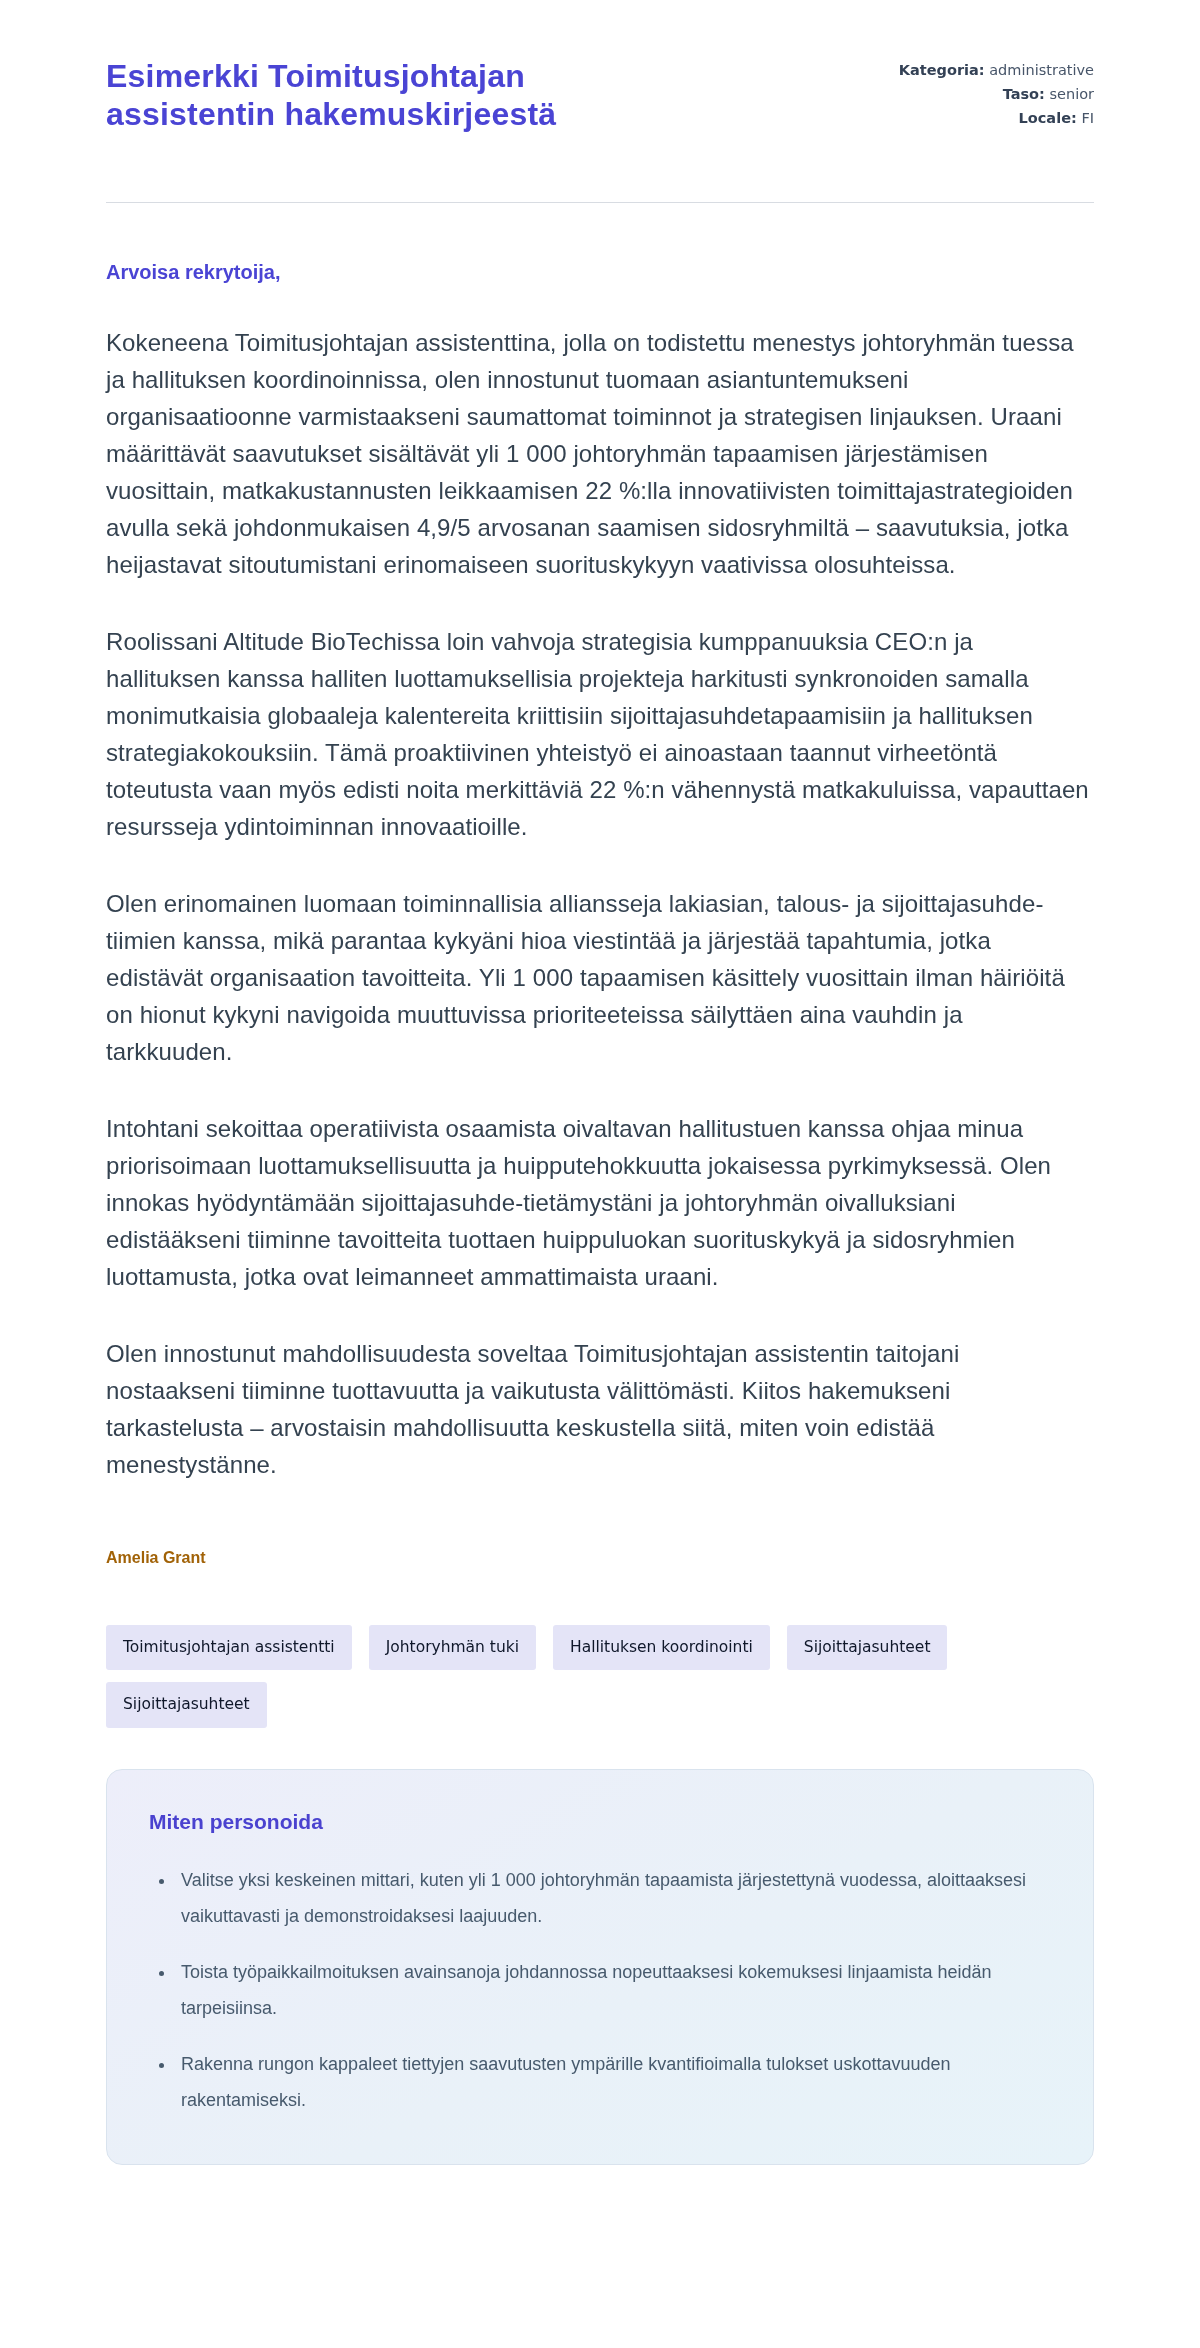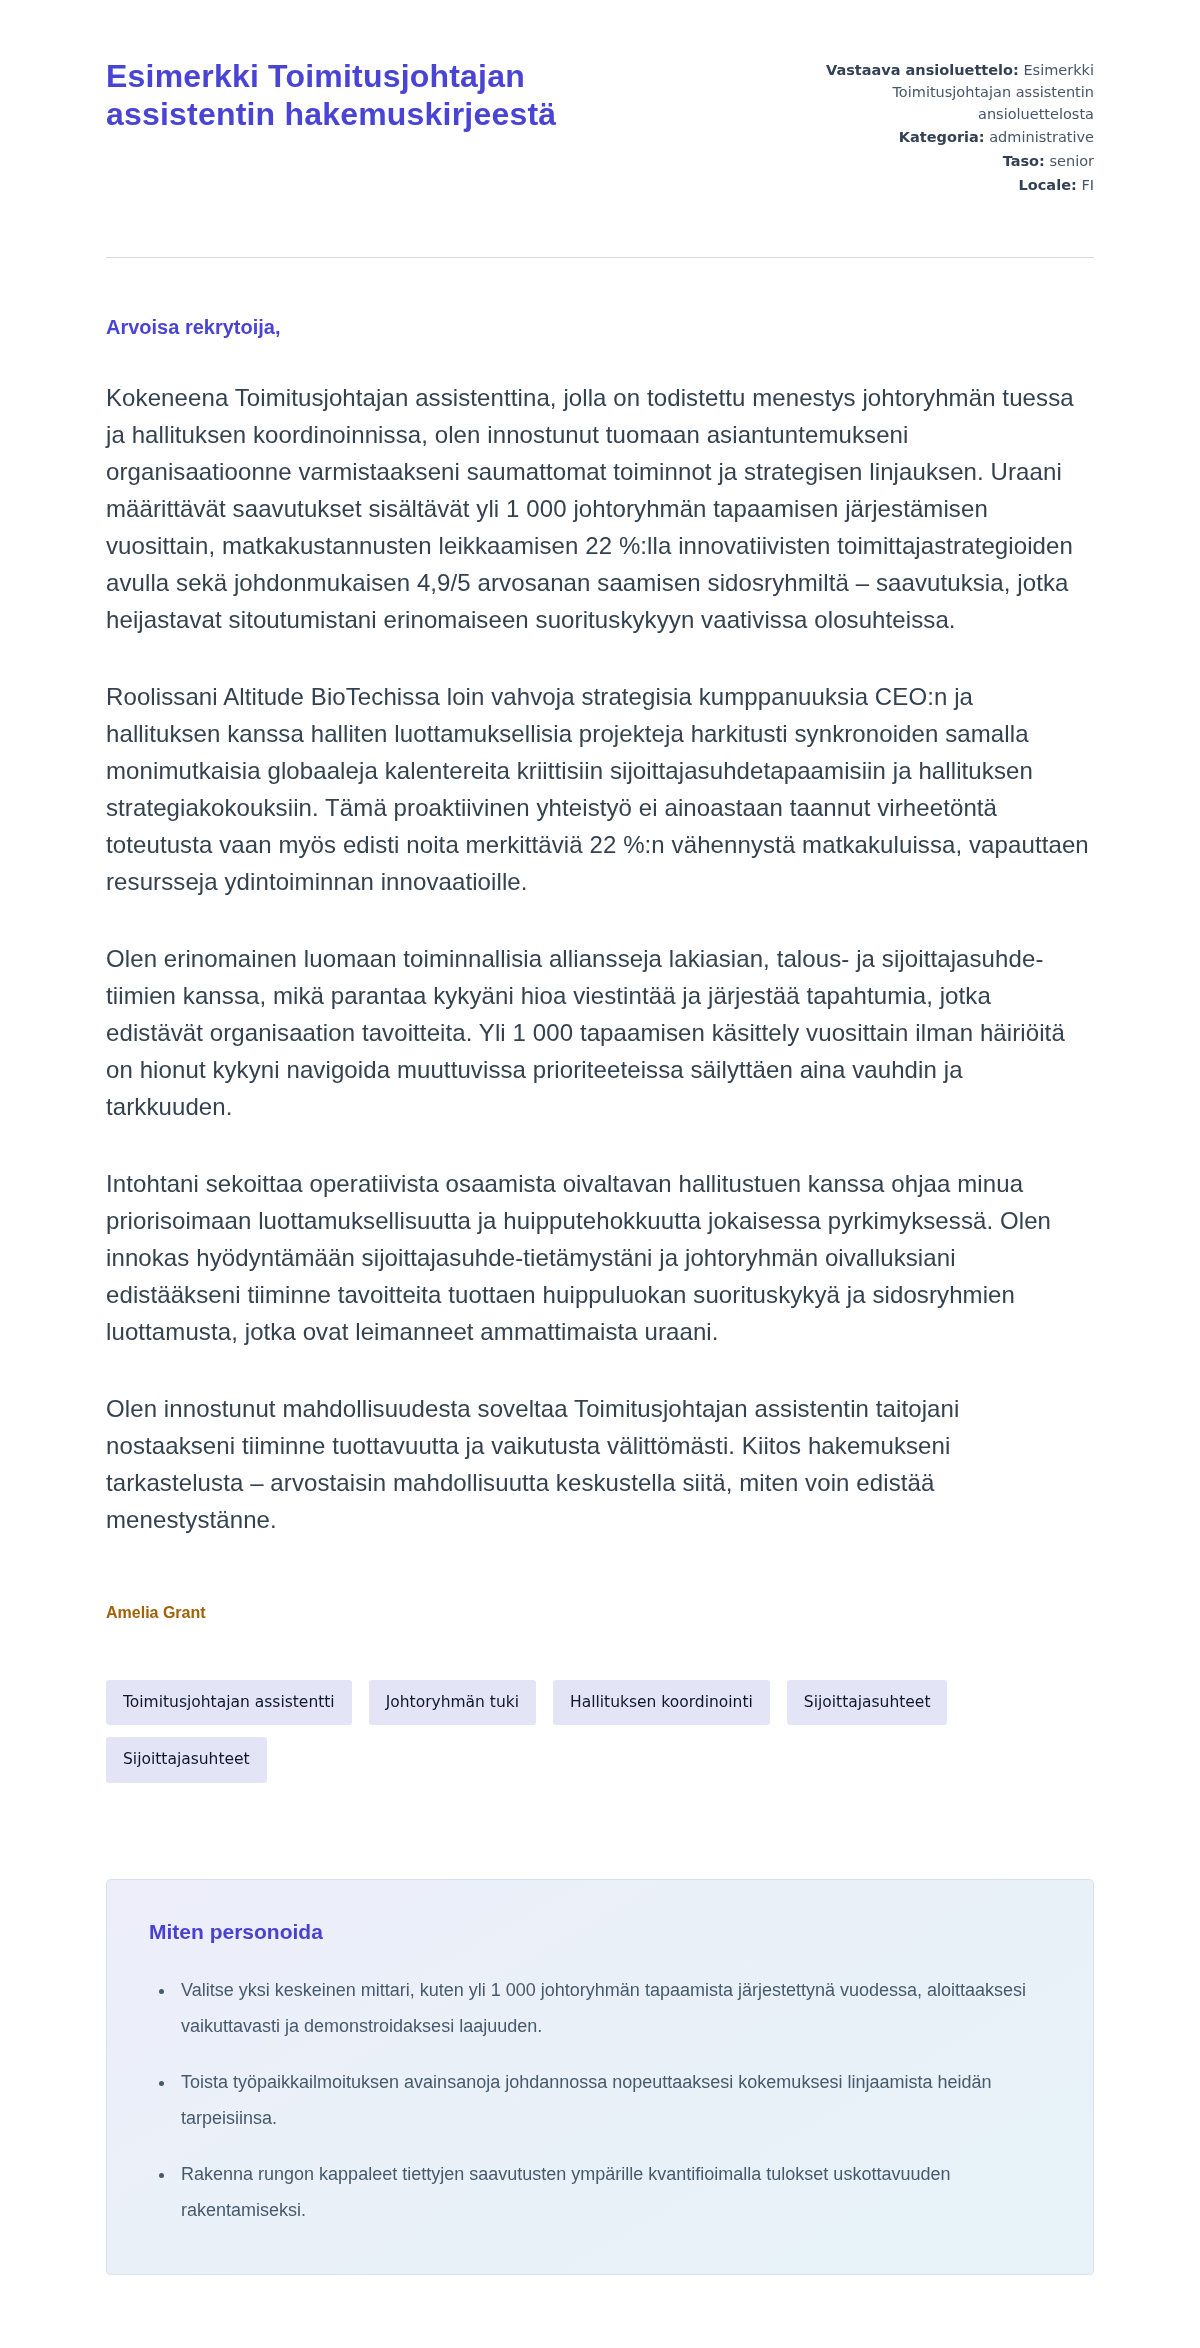--- a/index.html
+++ b/index.html
@@ -96,23 +96,23 @@
     font-family: "DejaVu Sans", sans-serif;
     font-size: 15.5px;
     line-height: 1;
     padding: 15px 17px;
     border-radius: 3px;
     cursor: pointer;
   }
 
   
   .howto-box {
-    margin-top: 96px;
+    margin-top: 41px;
     border: 1px solid #d9e3ee;
-    border-radius: 4px;
+    border-radius: 16px;
     background: linear-gradient(150deg, #edeefa 0%, #e9f1f8 55%, #e7f3f9 100%);
     padding: 40px 42px 46px 42px;
   }
   .howto-title {
     margin: 0 0 28px 0;
     font-size: 21px;
     font-weight: bold;
     color: #4a42cf;
   }
   .howto-list {
@@ -129,24 +129,20 @@
 </head>
 <body>
 
 <div class="page">
 
   <header class="header">
     <div class="header-left">
       <h1 class="page-title">Esimerkki Toimitusjohtajan assistentin hakemuskirjeestä</h1>
     </div>
     <aside class="header-meta">
-      <div class="meta-row">
-        <span class="meta-label">Vastaava ansioluettelo:</span>
-        <span class="meta-value">Esimerkki Toimitusjohtajan assistentin ansioluettelosta</span>
-      </div>
       <div class="meta-row">
         <span class="meta-label">Kategoria:</span>
         <span class="meta-value">administrative</span>
       </div>
       <div class="meta-row">
         <span class="meta-label">Taso:</span>
         <span class="meta-value">senior</span>
       </div>
       <div class="meta-row">
         <span class="meta-label">Locale:</span>

